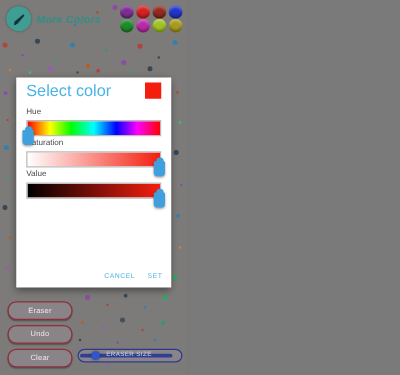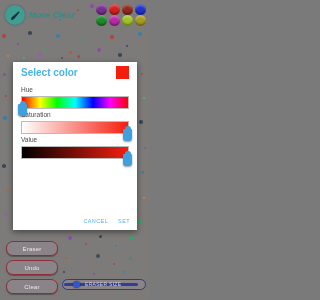--- a/index.html
+++ b/index.html
@@ -72,24 +72,23 @@
     z-index: 10;
     box-sizing: border-box;
   }
   #dialog-header {
     position: relative;
     height: 22px;
     padding: 6px 8px 0 8px;
     box-sizing: border-box;
   }
   #dialog-title {
-    font-size: 10px;
+    font-size: 13px;
     color: #4ab3e8;
     line-height: 10px;
-    font-weight: bold;
   }
   #color-preview {
     position: absolute;
     right: 8px; top: 4px;
     width: 13px; height: 13px;
     background: #f41e0f;
   }
 
   .slider-group { padding: 0 8px; margin-top: 2px; }
   .slider-label {
@@ -270,21 +269,21 @@
       </div>
   </div>
 
   <div id="toolbar">
     <div id="brush-badge">
       <svg width="13" height="13" viewBox="0 0 24 24" aria-hidden="true">
         <path d="M4 20 L9 19 L19 7 C20 5.5 18.5 4 17 5 L5 15 Z" fill="#17333a"></path>
         <path d="M4 20 L7.5 19.4 L5.6 17.2 Z" fill="#0d2227"></path>
       </svg>
     </div>
-    <div id="more-colors-label">More Clear</div>
+    <div id="more-colors-label">More Colors</div>
     <div id="palette">
         <div class="swatch" style="background: rgb(123, 45, 145);"></div>
         <div class="swatch" style="background: rgb(212, 32, 32);"></div>
         <div class="swatch" style="background: rgb(143, 42, 30);"></div>
         <div class="swatch" style="background: rgb(33, 51, 201);"></div>
         <div class="swatch" style="background: rgb(31, 138, 42);"></div>
         <div class="swatch" style="background: rgb(182, 42, 168);"></div>
         <div class="swatch" style="background: rgb(159, 194, 36);"></div>
         <div class="swatch" style="background: rgb(167, 154, 31);"></div>
       </div>

